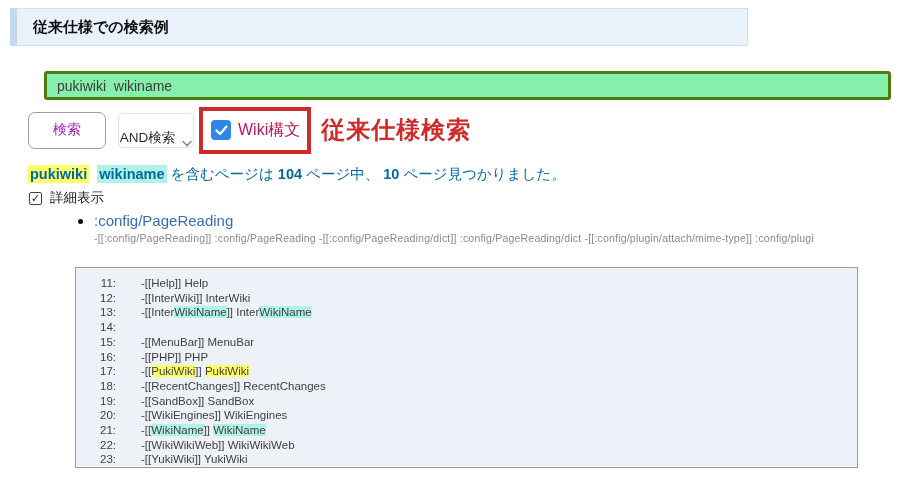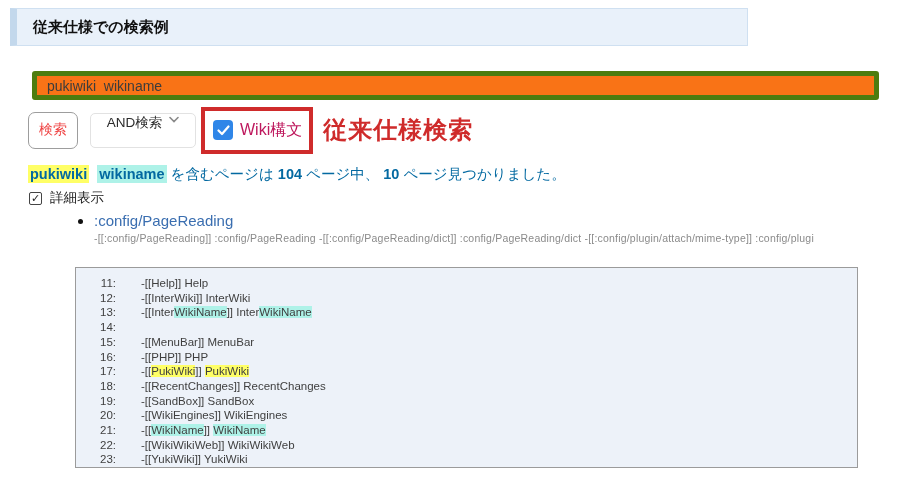--- a/index.html
+++ b/index.html
@@ -27,61 +27,61 @@
   }
   .header-bar .title {
     font-size: 15px;
     font-weight: bold;
     color: #111;
   }
 
   
   .search-input {
     position: absolute;
-    left: 32px; top: 71px;
+    left: 44px; top: 71px;
     width: 847px; height: 29px;
     box-sizing: border-box;
-    border: 5px solid #4d7c0f;
+    border: 3px solid #4d7c0f;
     border-radius: 3px;
     padding: 0 10px;
     font-size: 14px;
     color: #3c3c3c;
     font-family: "Liberation Sans", sans-serif;
-    background: #f97316;
+    background: #86efac;
     outline: none;
   }
 
   
   .controls-row {
     position: absolute;
     left: 28px; top: 105px;
     height: 50px;
     display: flex;
     align-items: center;
   }
   .search-button {
-    width: 50px; height: 37px;
+    width: 78px; height: 37px;
     box-sizing: border-box;
     background: #fff;
     border: 1px solid #9d9d9d;
     border-radius: 7px;
     font-size: 14px;
-    color: #ef4444;
+    color: #a21caf;
     font-family: "Liberation Sans", sans-serif;
     cursor: pointer;
   }
   .mode-select {
     margin-left: 12px;
-    width: 106px; height: 35px;
+    width: 76px; height: 35px;
     box-sizing: border-box;
     background: #fff;
     border: 1px solid #e2e2e2;
     border-radius: 5px;
     display: flex;
-    align-items: flex-start;
+    align-items: flex-end;
     justify-content: center;
     gap: 7px;
     font-size: 13.5px;
     color: #2b2b2b;
     cursor: pointer;
   }
   .chevron { display: inline-flex; margin-top: 2px; }
   .red-box {
     margin-left: 5px;
     box-sizing: border-box;

